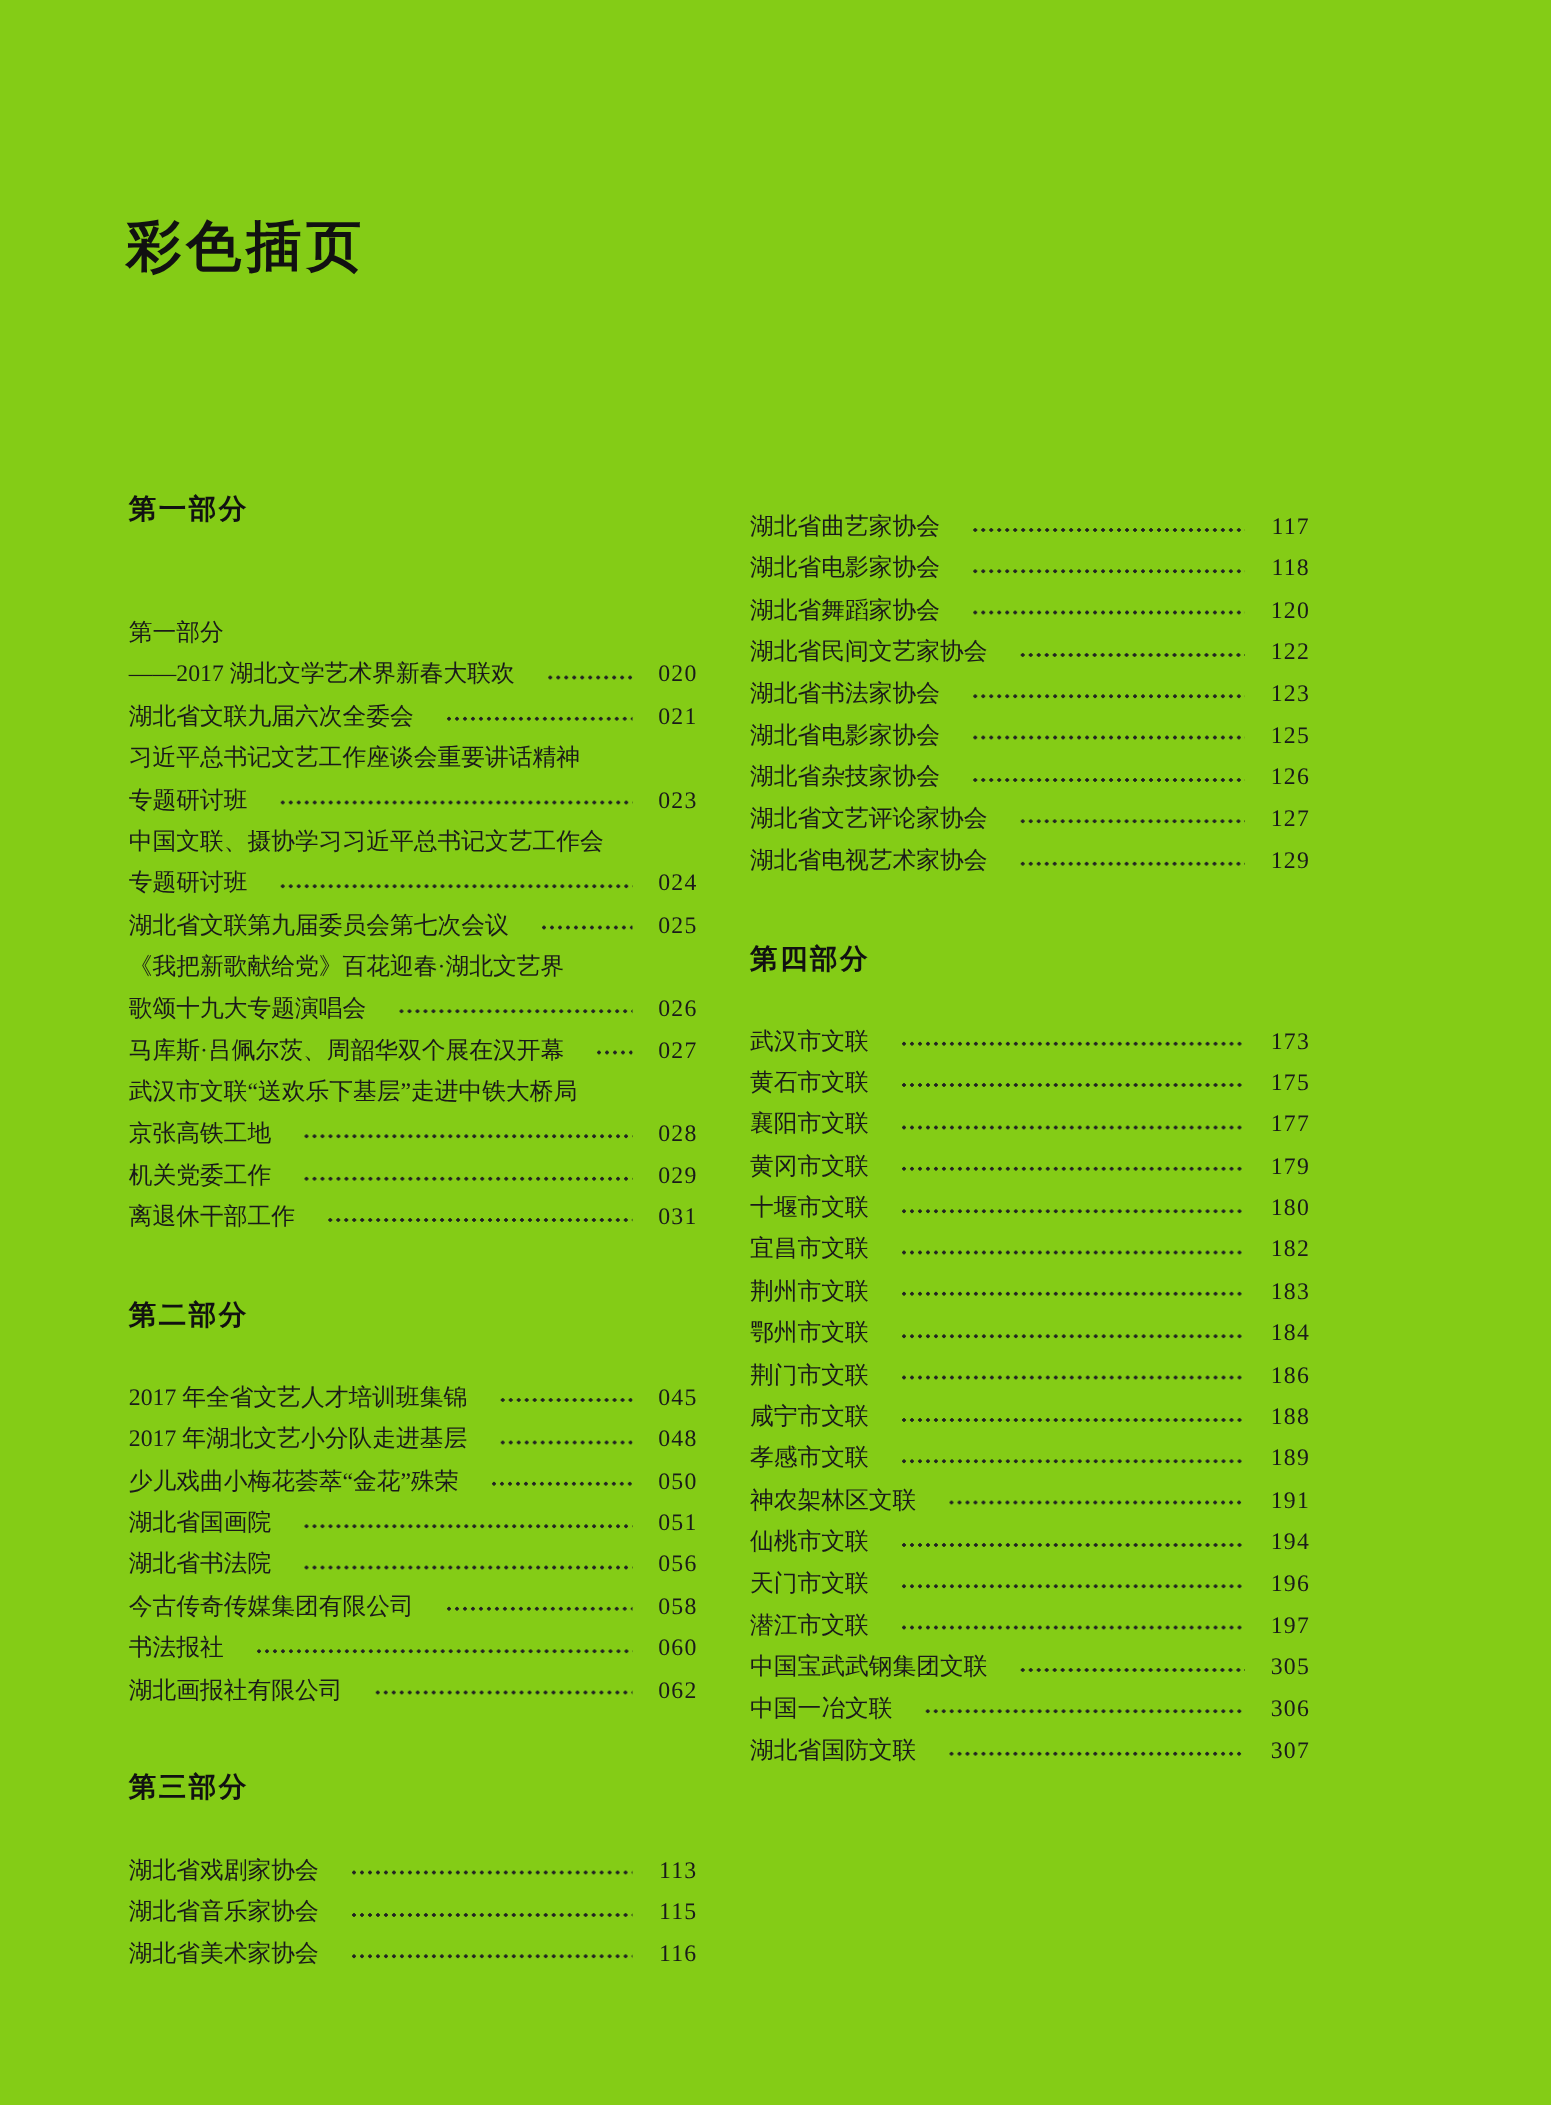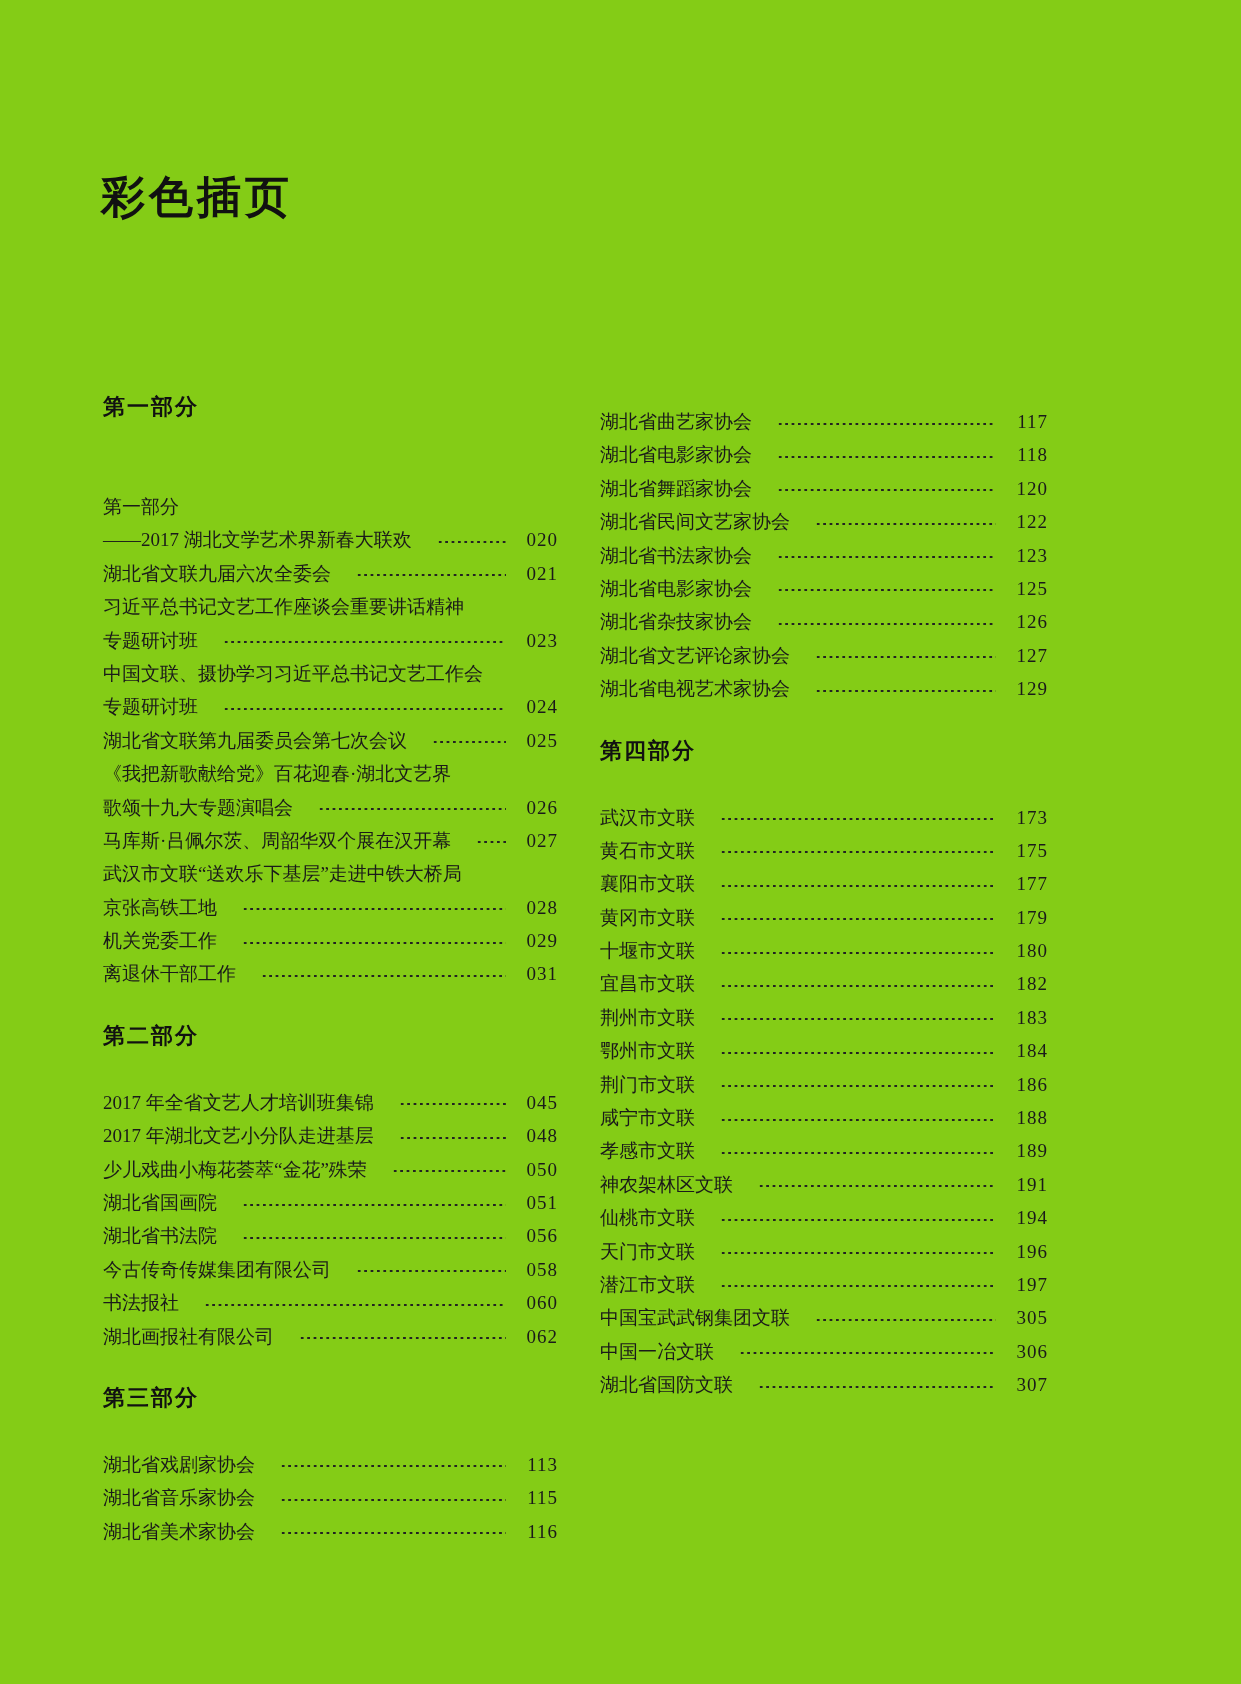--- a/index.html
+++ b/index.html
@@ -16,21 +16,21 @@
     font-family:"Liberation Sans","DejaVu Sans",sans-serif;
     font-weight:800;font-size:44px;letter-spacing:4px;color:#111;
   }
   .col{position:absolute;}
   .col-left{left:103px;top:378px;width:455px;}
   .col-right{left:600px;top:405px;width:448px;}
   .heading{
     font-family:"Liberation Sans","DejaVu Sans",sans-serif;
     font-weight:800;font-size:22px;color:#111;
     height:33px;line-height:33px;
-    margin-top:28px;margin-bottom:34px;
+    margin-top:44px;margin-bottom:34px;
     letter-spacing:2px;
   }
   .col .heading:first-child{margin-top:12px;margin-bottom:67px;}
   .entry{
     display:flex;align-items:stretch;
     height:33.4px;line-height:33.4px;
     font-size:19px;color:#1a1a1a;
     white-space:nowrap;
     gap:20px;
   }

